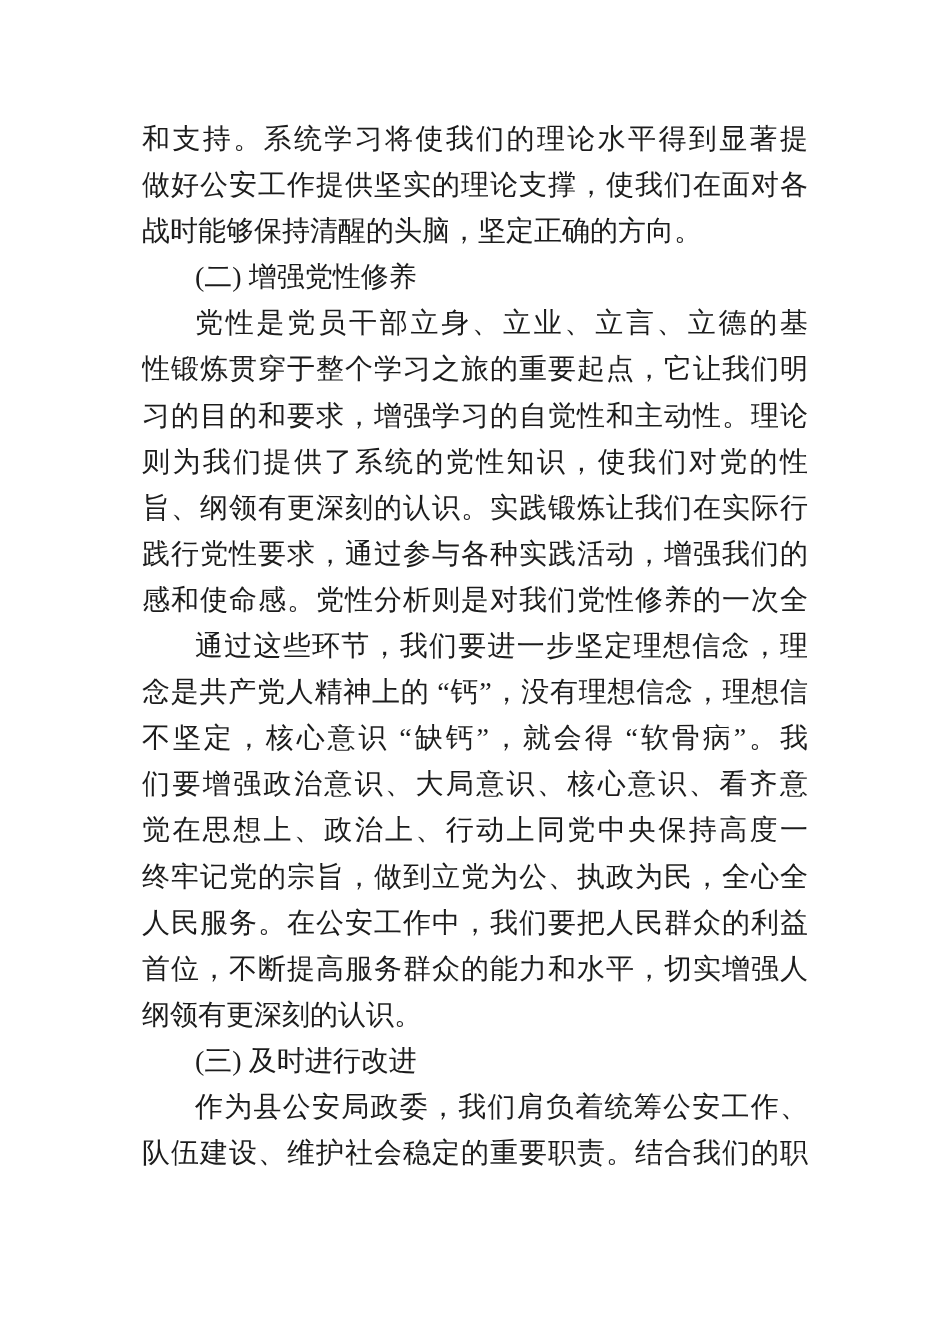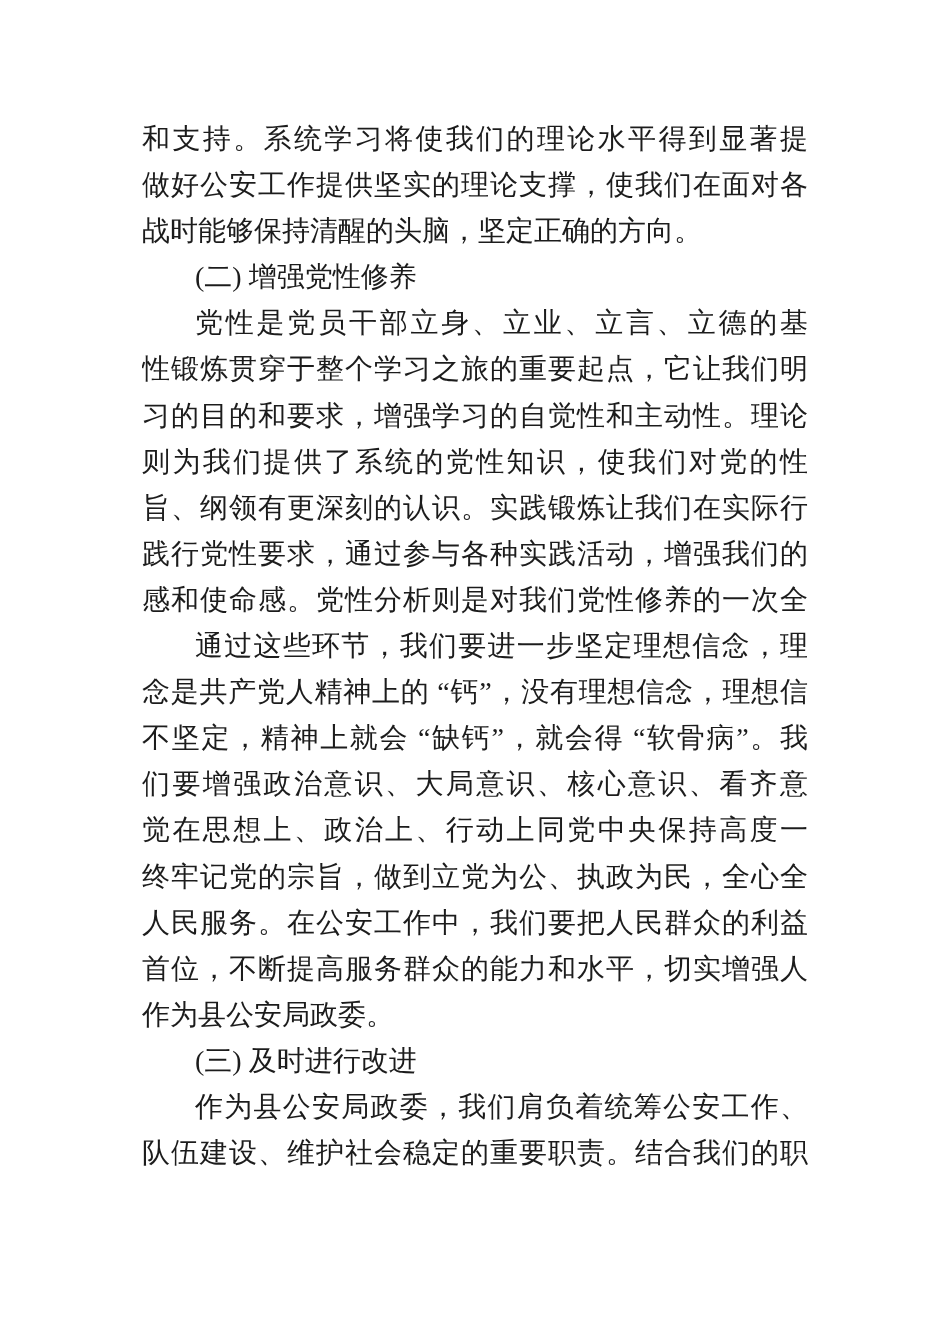--- a/index.html
+++ b/index.html
@@ -59,23 +59,23 @@
   <div class="line heading">(二) 增强党性修养</div>
   <div class="line indent">党性是党员干部立身、立业、立言、立德的基石。党</div>
   <div class="line">性锻炼贯穿于整个学习之旅的重要起点，它让我们明确学</div>
   <div class="line">习的目的和要求，增强学习的自觉性和主动性。理论教学</div>
   <div class="line">则为我们提供了系统的党性知识，使我们对党的性质、宗</div>
   <div class="line">旨、纲领有更深刻的认识。实践锻炼让我们在实际行动中</div>
   <div class="line">践行党性要求，通过参与各种实践活动，增强我们的责任</div>
   <div class="line">感和使命感。党性分析则是对我们党性修养的一次全面审</div>
   <div class="line indent">通过这些环节，我们要进一步坚定理想信念，理想信</div>
   <div class="line">念是共产党人精神上的 “钙”，没有理想信念，理想信念</div>
-  <div class="line">不坚定，精神上就会 “缺钙”，就会得 “软骨病”。我</div>
+  <div class="line">不坚定，核心意识 “缺钙”，就会得 “软骨病”。我</div>
   <div class="line">们要增强政治意识、大局意识、核心意识、看齐意识，自</div>
   <div class="line">觉在思想上、政治上、行动上同党中央保持高度一致。始</div>
   <div class="line">终牢记党的宗旨，做到立党为公、执政为民，全心全意为</div>
   <div class="line">人民服务。在公安工作中，我们要把人民群众的利益放在</div>
   <div class="line">首位，不断提高服务群众的能力和水平，切实增强人民群</div>
-  <div class="line end">作为县公安局政委。</div>
+  <div class="line end">纲领有更深刻的认识。</div>
   <div class="line heading">(三) 及时进行改进</div>
   <div class="line indent">作为县公安局政委，我们肩负着统筹公安工作、加强</div>
   <div class="line">队伍建设、维护社会稳定的重要职责。结合我们的职责职</div>
 </div>
 
 </body></html>

